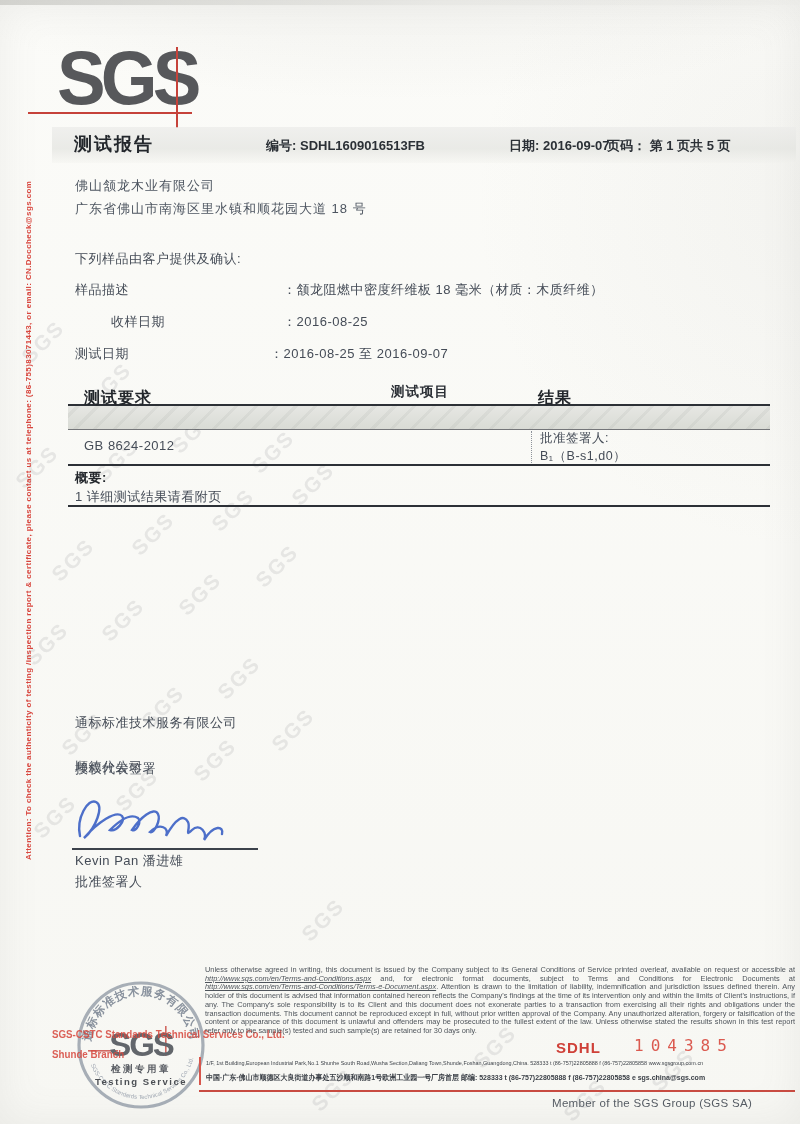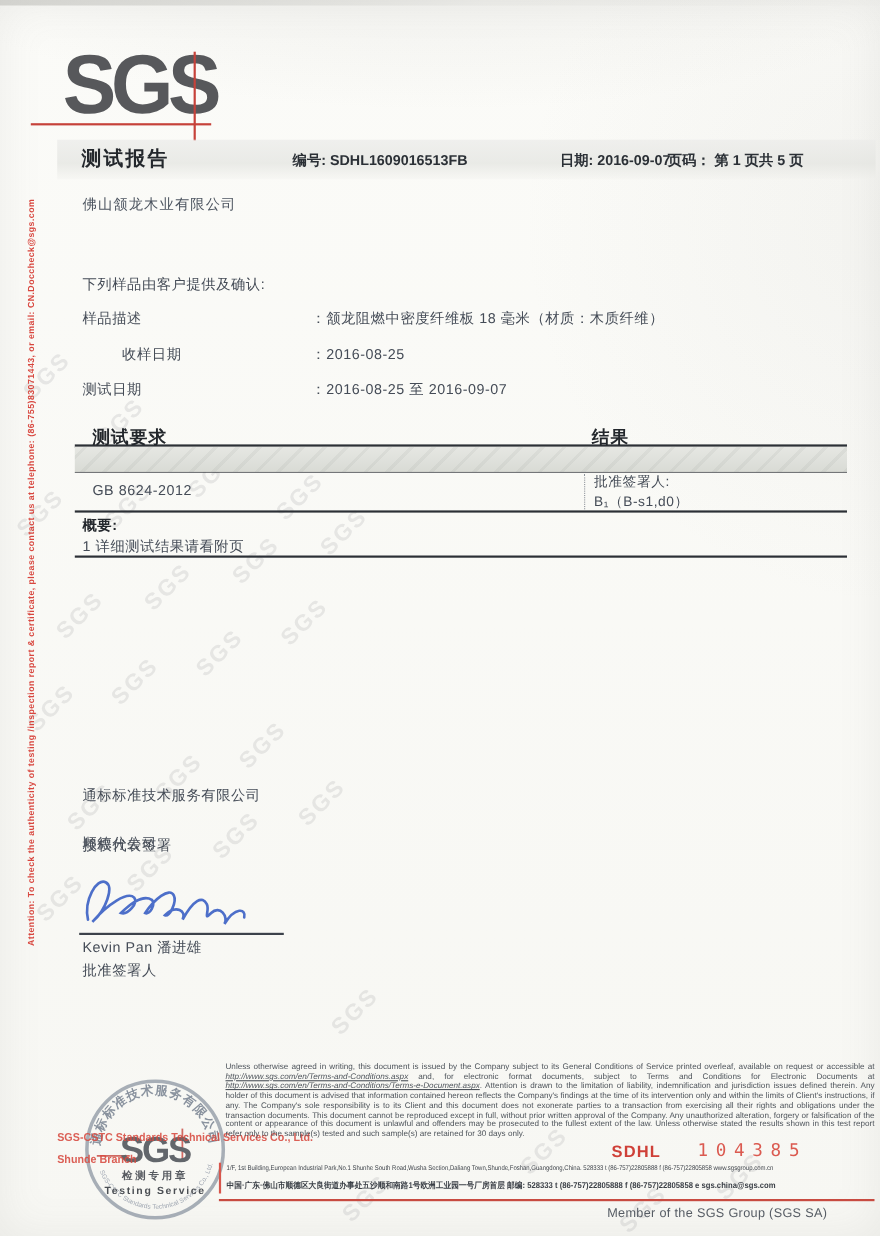--- a/index.html
+++ b/index.html
@@ -123,29 +123,31 @@
   <div class="hmeta" style="left:509px;">
     <b>日期:</b>
     <b>2016-09-07</b>
   </div>
   <div class="hmeta" style="left:607px;">
     <b>页码：</b>
     <b>第 1 页共 5 页</b>
   </div>
 
   <div class="client-line" style="top:177px;">佛山颔龙木业有限公司</div>
+  <div class="client-line" style="top:200px;">广东省佛山市南海区里水镇和顺花园大道 18 号</div>
 
   <div class="sec-text" style="left:75px;top:250px;">下列样品由客户提供及确认:</div>
   <div class="sec-text" style="left:75px;top:281px;">样品描述</div>
   <div class="sec-text" style="left:283px;top:281px;">：颔龙阻燃中密度纤维板 18 毫米（材质：木质纤维）</div>
   <div class="sec-text" style="left:75px;top:313px;padding-left:36px;">收样日期</div>
   <div class="sec-text" style="left:283px;top:313px;">：2016-08-25</div>
   <div class="sec-text" style="left:75px;top:345px;">测试日期</div>
-  <div class="sec-text" style="left:283px;top:345px;">：2016-08-25 至 2016-09-07</div>
-
+  <div class="sec-text" style="left:270px;top:345px;">：2016-08-25 至 2016-09-07</div>
+
+  <div class="tbl-title">测试项目</div>
   <div class="tline" style="top:404px;height:2.5px;"></div>
   <div class="thead"></div>
   <div class="thead-col" style="left:84px;">测试要求</div>
   <div class="thead-col" style="left:538px;">结果</div>
   <div class="tline" style="top:429px;height:1px;opacity:.65;"></div>
   <div class="sec-text" style="left:84px;top:438px;">GB 8624-2012</div>
   <div class="dotsep"></div>
   <div class="sec-text" style="left:540px;top:430px;font-size:12.5px;">批准签署人:</div>
   <div class="sec-text" style="left:540px;top:448px;font-size:12.5px;">B₁（B-s1,d0）</div>
   <div class="tline" style="top:464px;height:1.5px;"></div>

